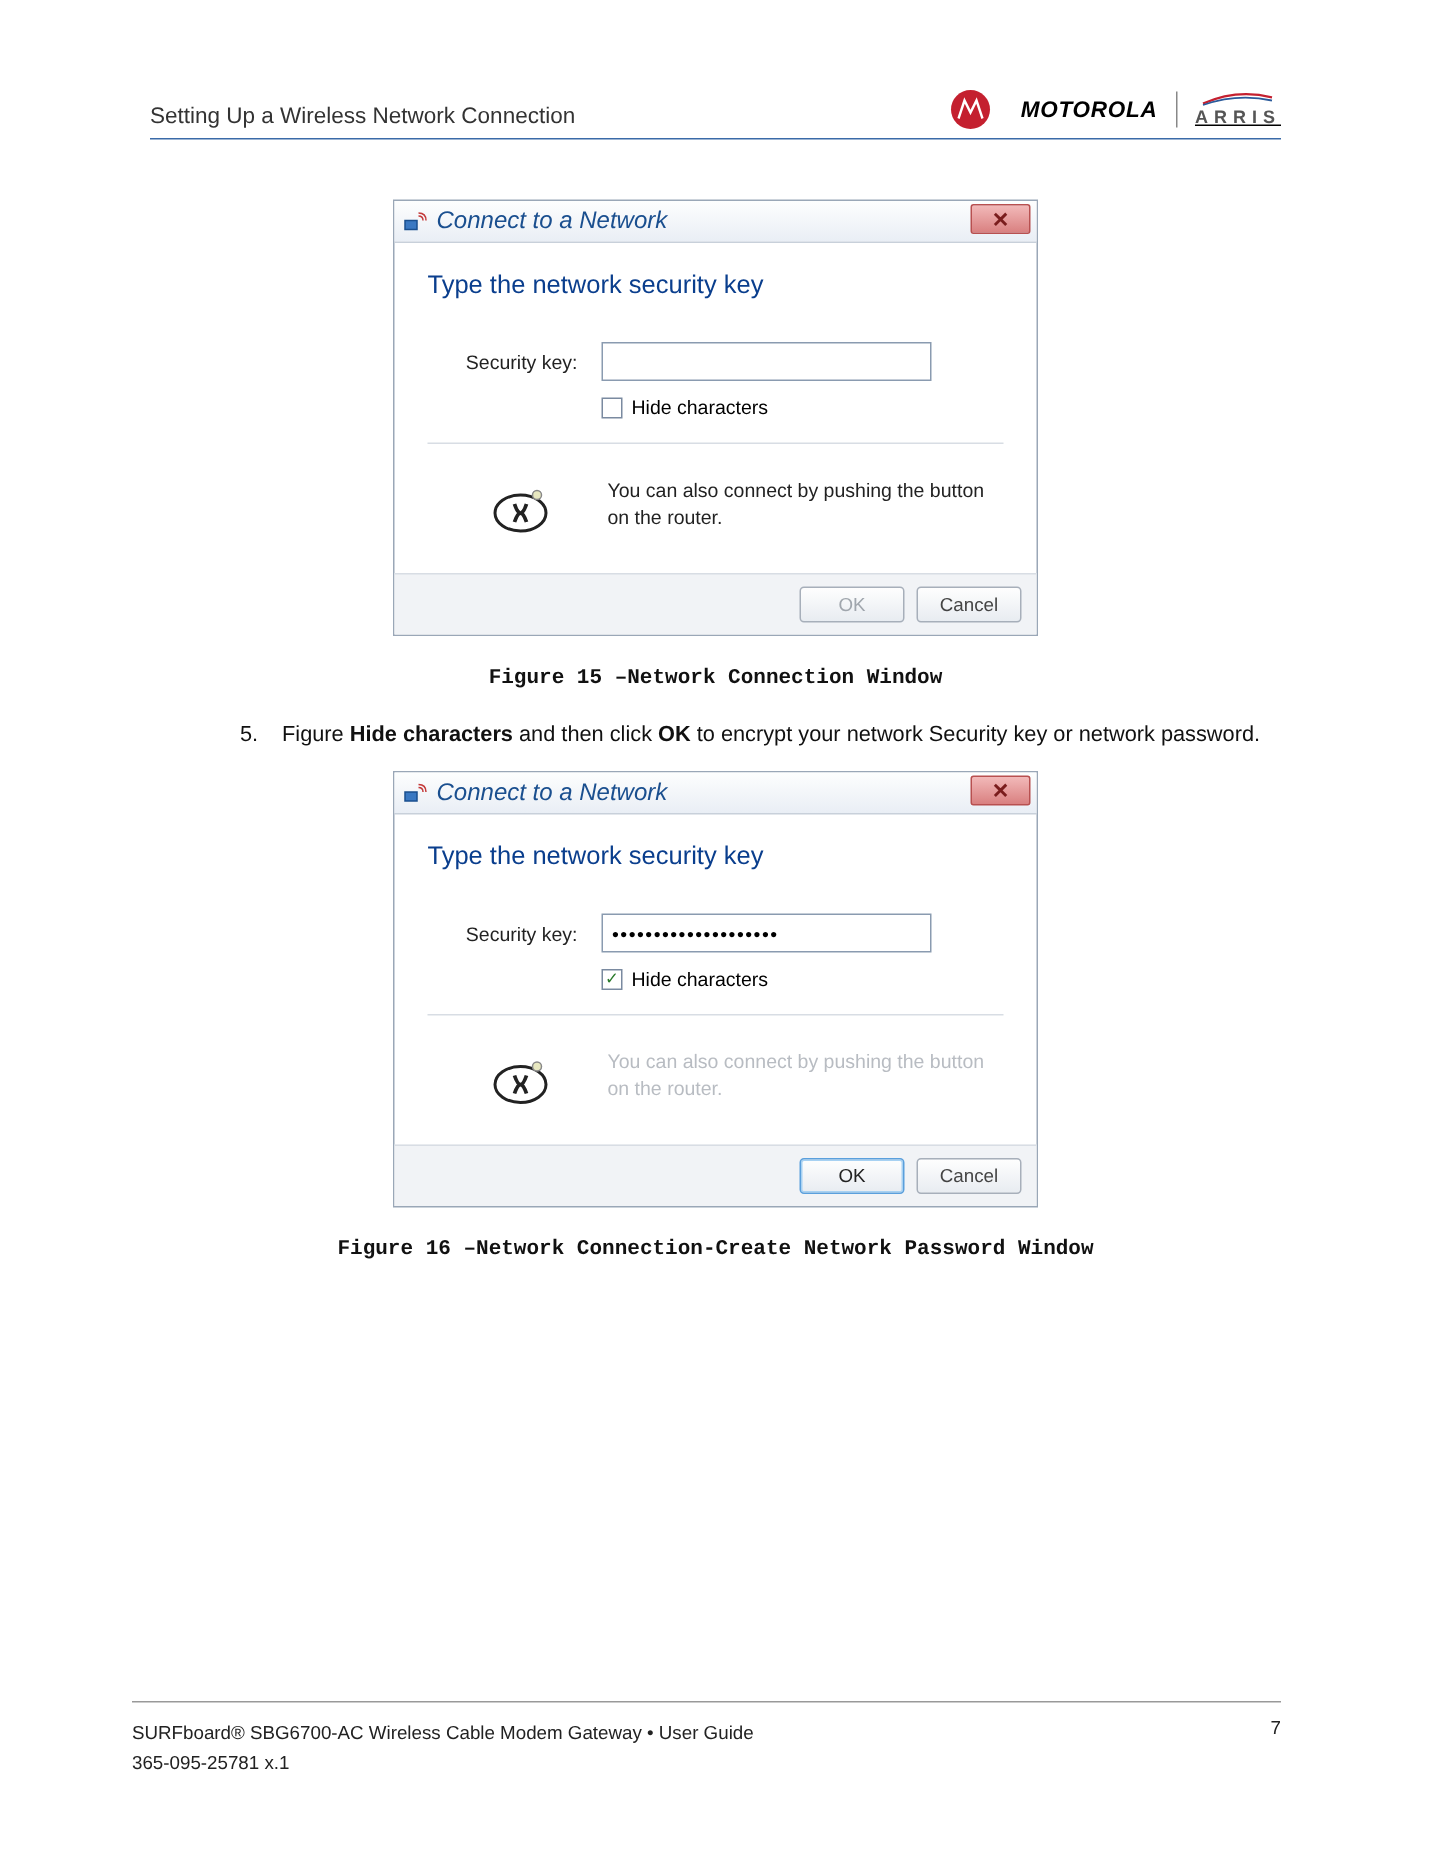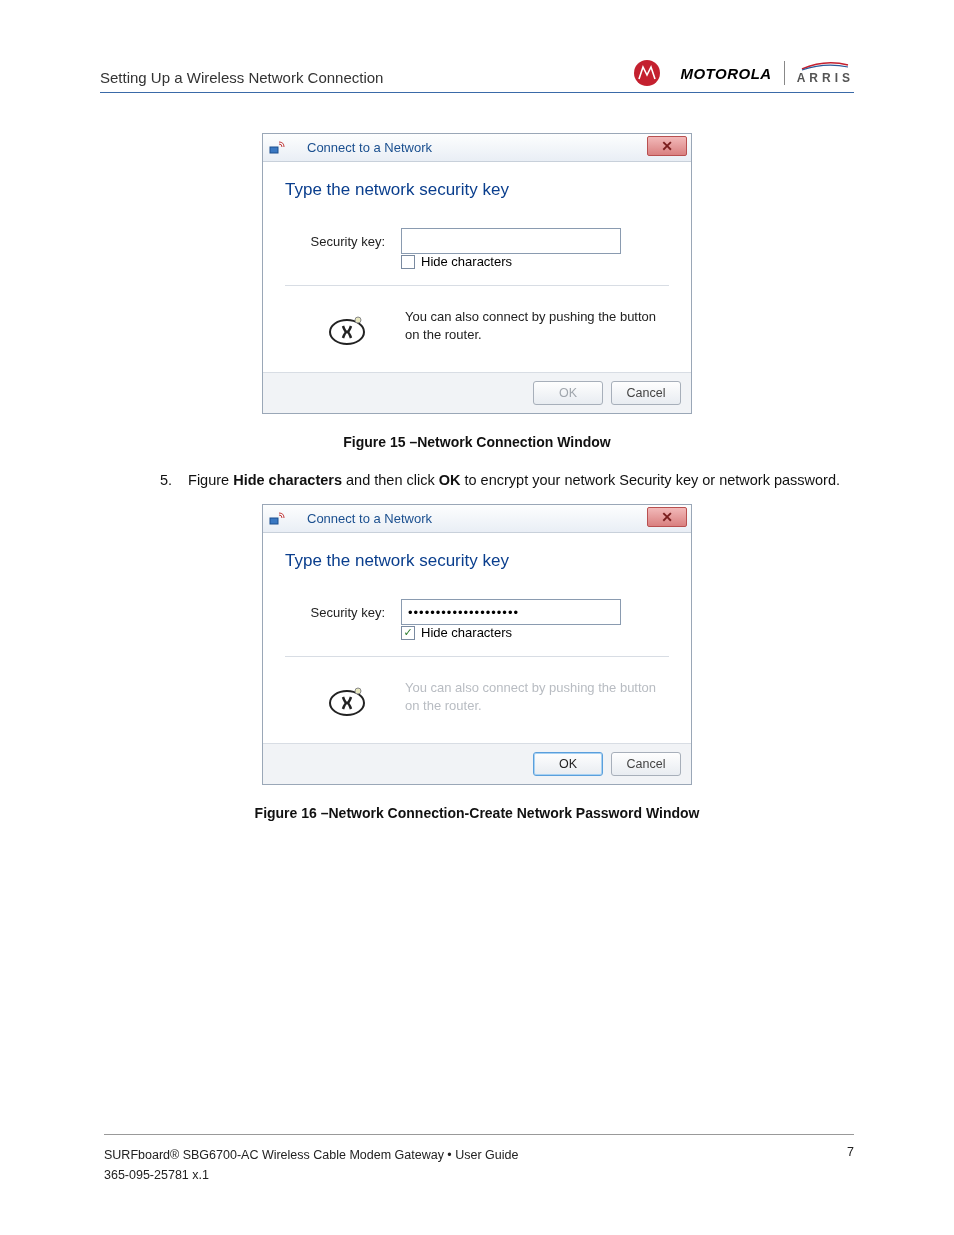--- a/index.html
+++ b/index.html
@@ -46,21 +46,21 @@
     font-style: italic;
     letter-spacing: 0.5px;
     font-size: 15px;
     color: #000;
     margin-left: 14px;
   }
   .brand-divider {
     width: 1px; height: 24px; background: #888;
     margin: 0 6px;
   }
-  .arris-block { display:flex; flex-direction:column; align-items:center; }
+  .arris-block { display:flex; flex-direction:column; align-items:center;text-decoration:underline; }
   .arris-swoosh { width: 50px; height: 10px; }
   .arris-text { font-size: 12px; letter-spacing: 4px; color: #555; font-weight: 600; }
 
   .dialog-wrap {
     display: flex;
     justify-content: center;
     margin-top: 10px;
   }
   .dialog {
     width: 430px;
@@ -76,22 +76,23 @@
     align-items: center;
     padding: 0 0 0 6px;
     position: relative;
   }
   .titlebar-icon {
     width: 16px; height: 16px;
     display:inline-flex; align-items:center; justify-content:center;
   }
   .titlebar-text {
     color: #1a4f8f;
-    font-size: 13px;
-    margin-left: 22px;
+    font-size: 16px;
+    margin-left: 6px;
+    font-style: italic;
   }
   .close-btn {
     position: absolute;
     right: 4px; top: 2px;
     width: 40px; height: 20px;
     border: 1px solid #b85050;
     border-radius: 2px;
     background: linear-gradient(#f2b9b9, #d98080);
     color: #7a1d1d;
     font-weight: bold;
@@ -104,20 +105,21 @@
   }
   .dialog-heading {
     color: #0a3e8d;
     font-size: 17px;
     margin-bottom: 28px;
   }
   .field-row {
     display: flex;
     align-items: center;
     gap: 16px;
+    margin-bottom: 10px;
   }
   .field-label {
     width: 100px;
     text-align: right;
     font-size: 13px;
     color: #222;
   }
   .text-input {
     width: 220px;
     height: 26px;
@@ -188,36 +190,37 @@
     border: 1px solid #5a9fdc;
     box-shadow: 0 0 0 1px #a7d1f2 inset;
     color: #222;
   }
   .figure-caption {
     text-align: center;
     font-weight: bold;
     font-size: 14px;
     margin: 20px 0 22px 0;
     color: #111;
+    font-family: Liberation Mono, monospace;
   }
   .instruction-list {
     padding-left: 60px;
     margin: 0 0 16px 0;
     font-size: 14.5px;
     color: #111;
   }
   .instruction-list .step-num {
     display:inline-block; width: 24px;
   }
   .instruction-list .step-body { display:inline; }
   .bold { font-weight: bold; }
   .footer {
     position: absolute;
     bottom: 50px;
-    left: 104px; right: 100px;
+    left: 88px; right: 100px;
     border-top: 1px solid #999;
     padding-top: 10px;
     font-size: 12.5px;
     color: #222;
     display: flex;
     justify-content: space-between;
   }
   .footer-left { line-height: 1.6; }
   .page-num { font-size: 12.5px; }
 </style>

